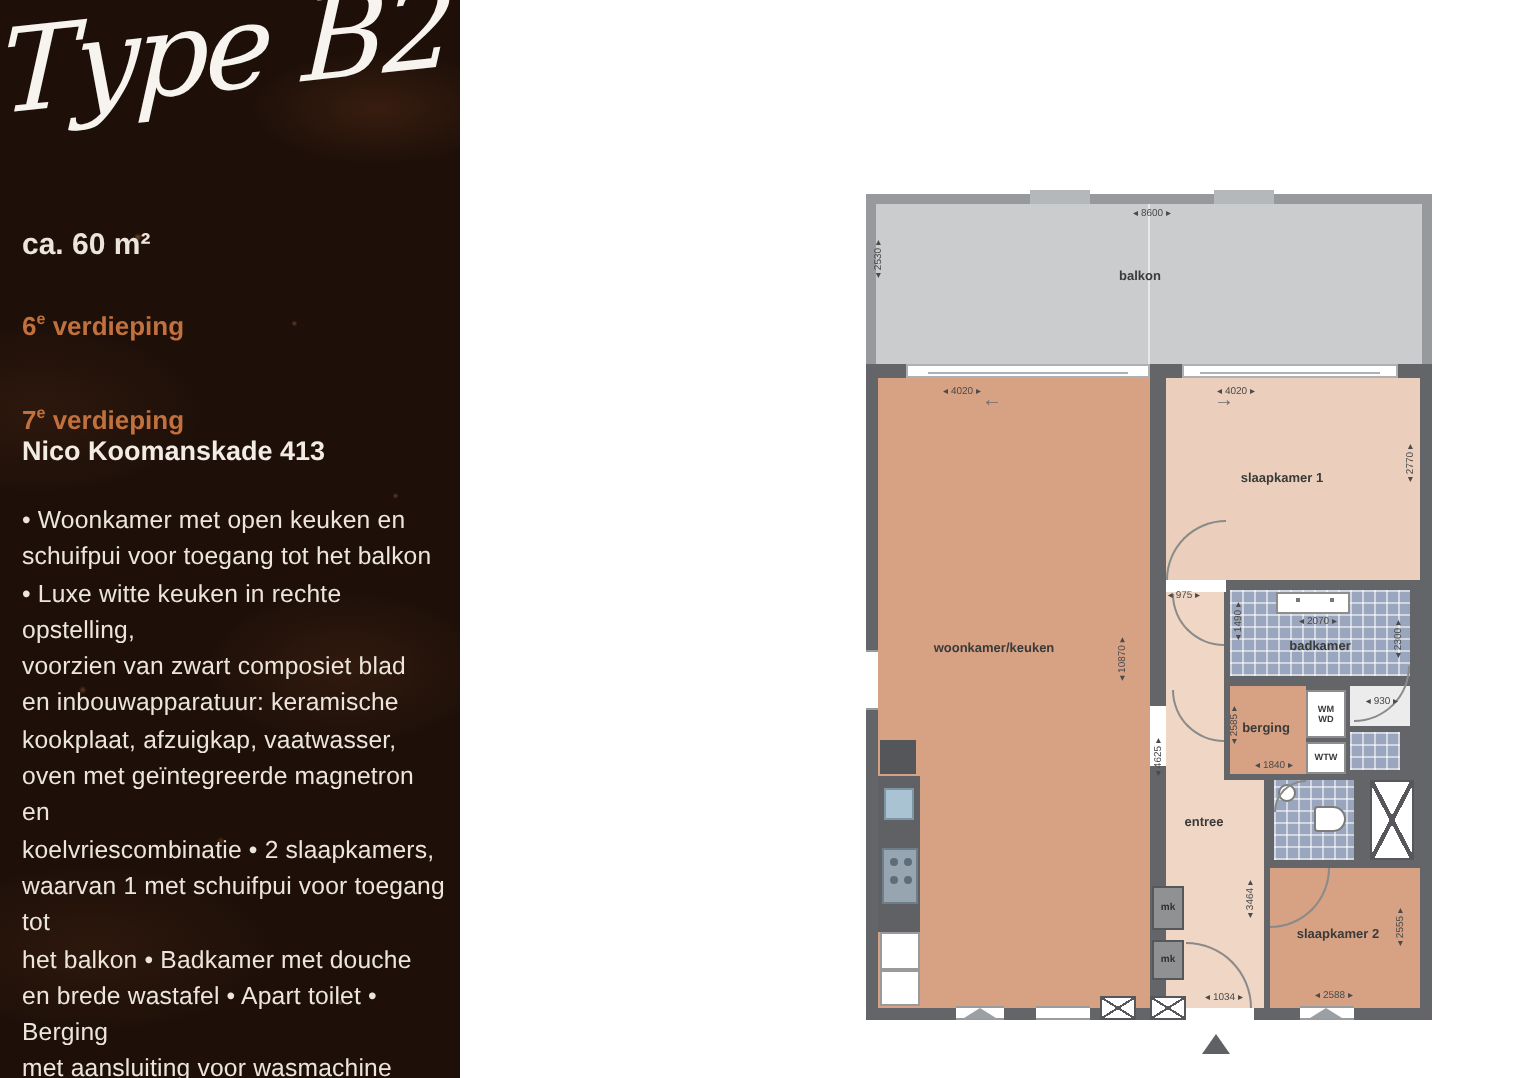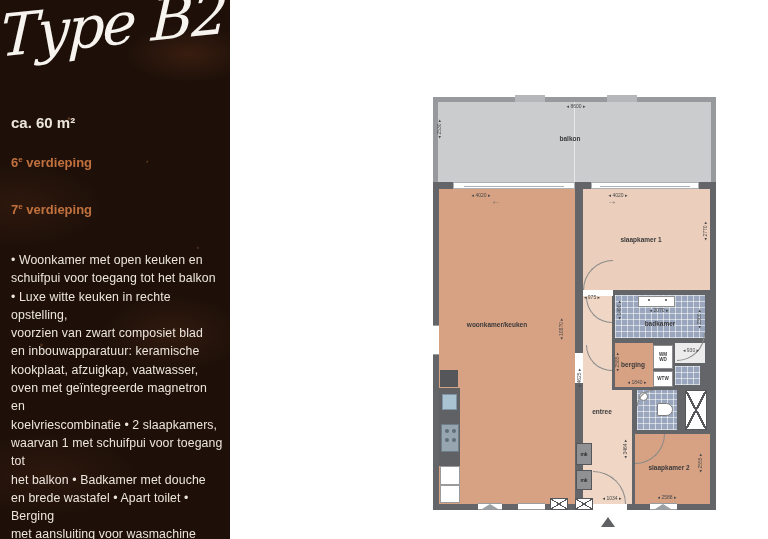--- a/index.html
+++ b/index.html
@@ -104,20 +104,21 @@
 <div class="abs panel">
   <div class="abs type-title">Type B2</div>
   <div class="abs area">ca. 60 m²</div>
 
   <div class="abs floor-block1">
     <div class="floor-head"><span>6</span><sup>e</sup> <span>verdieping</span></div>
   </div>
 
   <div class="abs floor-block2">
     <div class="floor-head"><span>7</span><sup>e</sup> <span>verdieping</span></div>
+    <div class="floor-addr">Nico Koomanskade 413</div>
   </div>
 
   <div class="abs desc">• Woonkamer met open keuken en
 schuifpui voor toegang tot het balkon
 • Luxe witte keuken in rechte opstelling,
 voorzien van zwart composiet blad
 en inbouwapparatuur: keramische
 kookplaat, afzuigkap, vaatwasser,
 oven met geïntegreerde magnetron en
 koelvriescombinatie • 2 slaapkamers,

